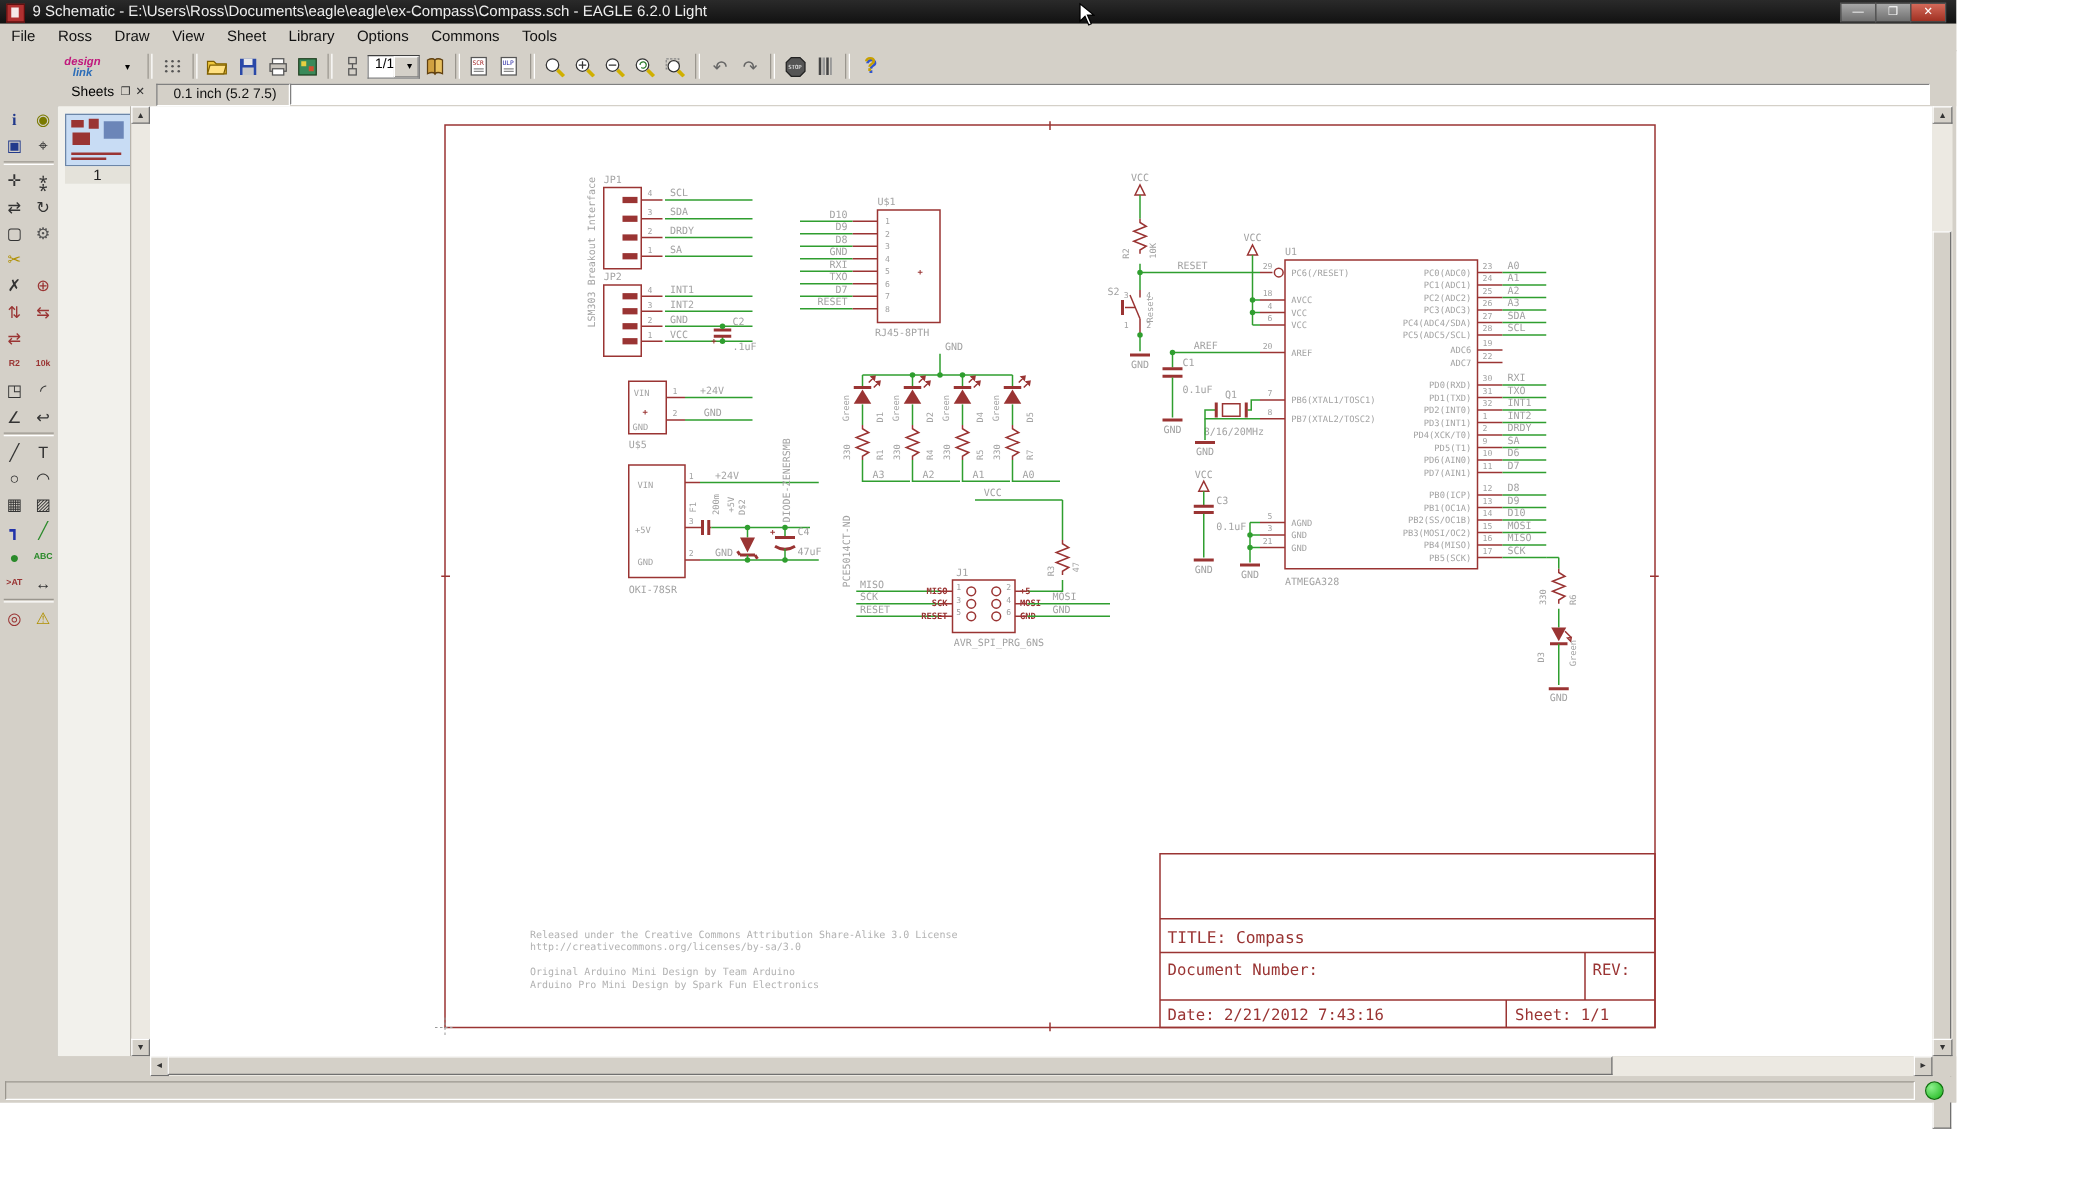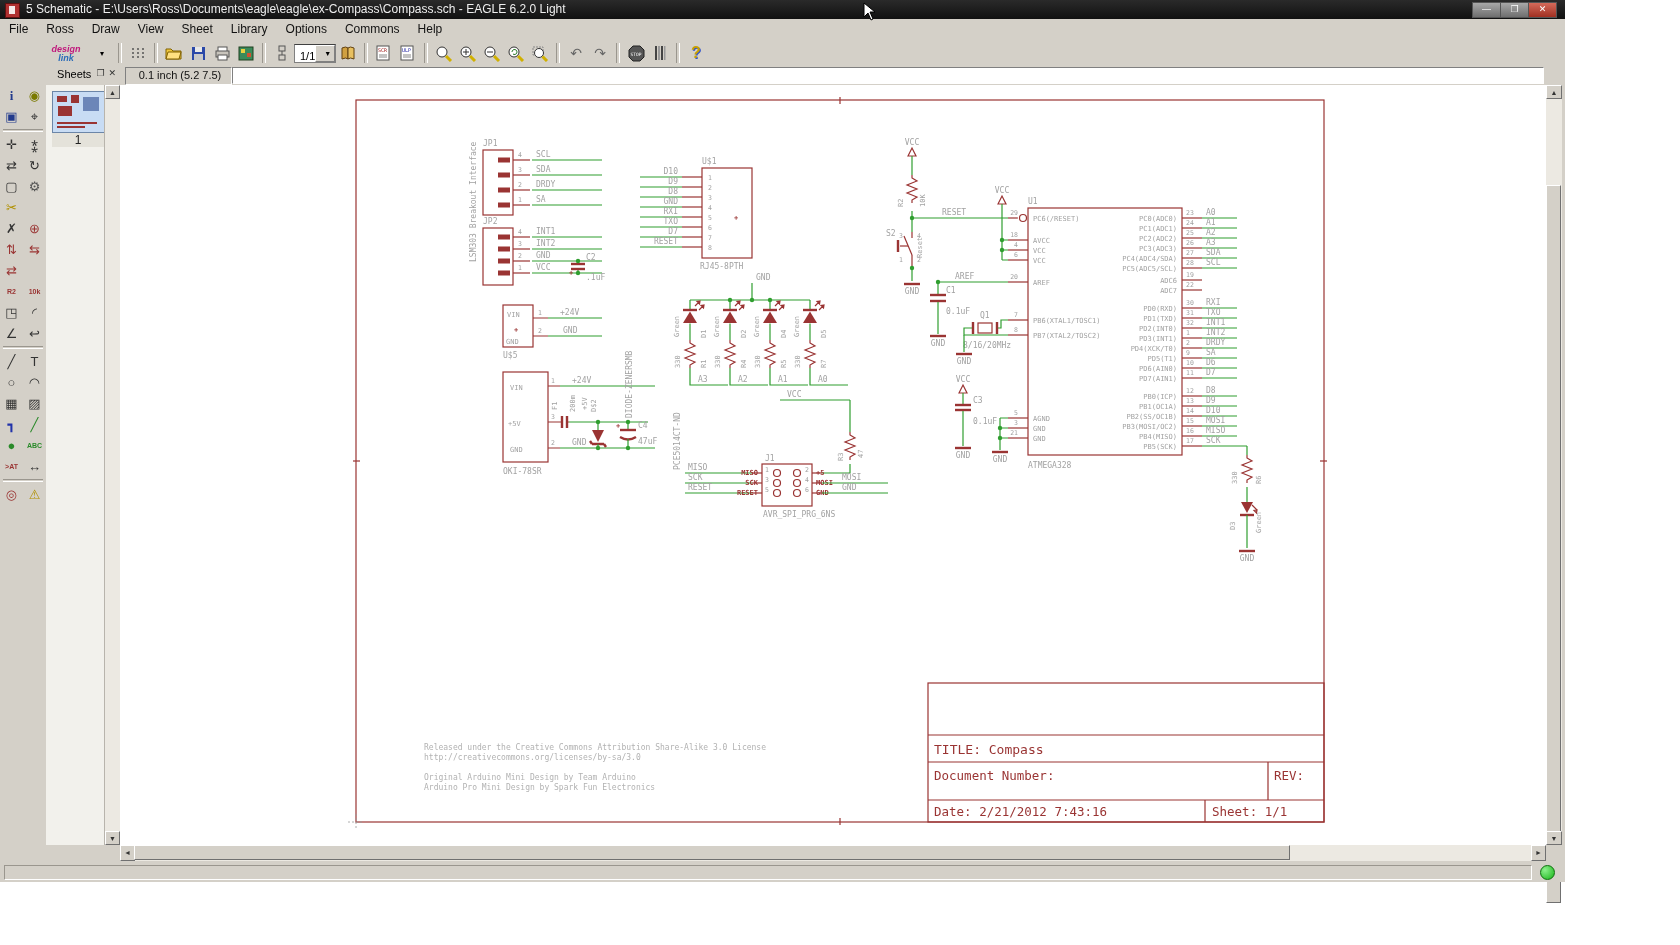--- a/index.html
+++ b/index.html
@@ -14,21 +14,21 @@
   
   .menubar{position:absolute;left:0;top:19px;width:100%;height:21px;background:#d4d0c8;border-bottom:1px solid #b8b4ac;font-size:12px;color:#111;}
   .menuitem{display:inline-block;padding:3px 9px 0 9px;height:18px;}
   
   .toolbar{position:absolute;left:0;top:40px;width:100%;height:26px;background:#d4d0c8;display:flex;align-items:center;}
   .tsep{width:2px;height:20px;border-left:1px solid #9a968e;border-right:1px solid #fff;margin:0 4px;}
   .tbtn{min-width:22px;height:20px;display:flex;align-items:center;justify-content:center;margin:0 1px;}
   .dlink{width:46px;height:20px;font:italic bold 9px "Liberation Sans",sans-serif;line-height:9px;text-align:center;padding-top:1px;padding-left:42px;}
   .dlink .d1{color:#c0187c;display:block;}
   .dlink .d2{color:#2b6cb8;display:block;}
-  .combo{width:40px;height:17px;background:#fff;border:1px solid #808080;border-top-color:#404040;font-size:11px;display:flex;align-items:flex-end;}
+  .combo{width:40px;height:17px;background:#fff;border:1px solid #808080;border-top-color:#404040;font-size:11px;display:flex;align-items:flex-start;}
   .combo span{flex:1;padding-left:5px;}
   .combo .arr{width:14px;height:15px;background:#d4d0c8;border:1px solid #fff;border-right-color:#808080;border-bottom-color:#808080;font-size:7px;text-align:center;line-height:15px;}
   .helpq{color:#c8a000;font-weight:bold;font-size:16px;text-shadow:1px 1px 0 #3355cc;}
   
   .subbar{position:absolute;left:0;top:66px;width:100%;height:19px;background:#d4d0c8;text-align:center;}
   .sheetshdr{position:absolute;left:48px;top:0px;width:72px;height:18px;font-size:11px;padding:2px 0 0 4px;box-sizing:border-box;}
   .sheetshdr .ic{float:right;font-size:9px;margin-right:4px;color:#333;}
   .coordbox{position:absolute;left:125px;top:1px;width:102px;height:15px;border:1px solid #808080;border-bottom-color:#fff;border-right-color:#fff;font-size:11px;padding:1px 0 0 3px;color:#111;background:#d4d0c8;}
   .cmdline{position:absolute;left:232px;top:1px;width:1310px;height:15px;background:#fff;border:1px solid #808080;border-bottom-color:#fff;border-right-color:#fff;}
   
@@ -68,30 +68,30 @@
   .lic{fill:#b2b2b2;font-size:8px;}
   .cursor{position:absolute;left:862px;top:2px;z-index:50;}
 </style>
 </head>
 <body>
 
 <div class="window">
 
   <div class="titlebar">
     <div class="appicon"></div>
-    <div class="ttext">5 Schematic - E:\Users\Ross\Documents\eagle\eagle\ex-Compass\Compass.sch - EAGLE 6.2.0 Light</div>
+    <div class="ttext">9 Schematic - E:\Users\Ross\Documents\eagle\eagle\ex-Compass\Compass.sch - EAGLE 6.2.0 Light</div>
     <div class="winbtn" style="left:1472px">—</div>
     <div class="winbtn" style="left:1500px">❐</div>
     <div class="winbtn close" style="left:1528px">✕</div>
     <svg class="cursor" width="14" height="20">
         <path d="M2 1 L2 15 L6 11 L9 18 L11 17 L8 10 L13 10 Z" fill="#fff" stroke="#000" stroke-width="1"></path>
       </svg>
   </div>
 
-  <div class="menubar" id="menubar"><div class="menuitem">File</div><div class="menuitem">Ross</div><div class="menuitem">Draw</div><div class="menuitem">View</div><div class="menuitem">Sheet</div><div class="menuitem">Library</div><div class="menuitem">Options</div><div class="menuitem">Commons</div><div class="menuitem">Help</div></div>
+  <div class="menubar" id="menubar"><div class="menuitem">File</div><div class="menuitem">Ross</div><div class="menuitem">Draw</div><div class="menuitem">View</div><div class="menuitem">Sheet</div><div class="menuitem">Library</div><div class="menuitem">Options</div><div class="menuitem">Commons</div><div class="menuitem">Tools</div></div>
 
   <div class="toolbar">
     <div class="tbtn dlink">
       <span>
           <span class="d1">design</span>
           <span class="d2">link</span>
         </span>
     </div>
     <div class="tbtn" style="width:12px;font-size:8px">▾</div>
     <div class="tsep"></div>

